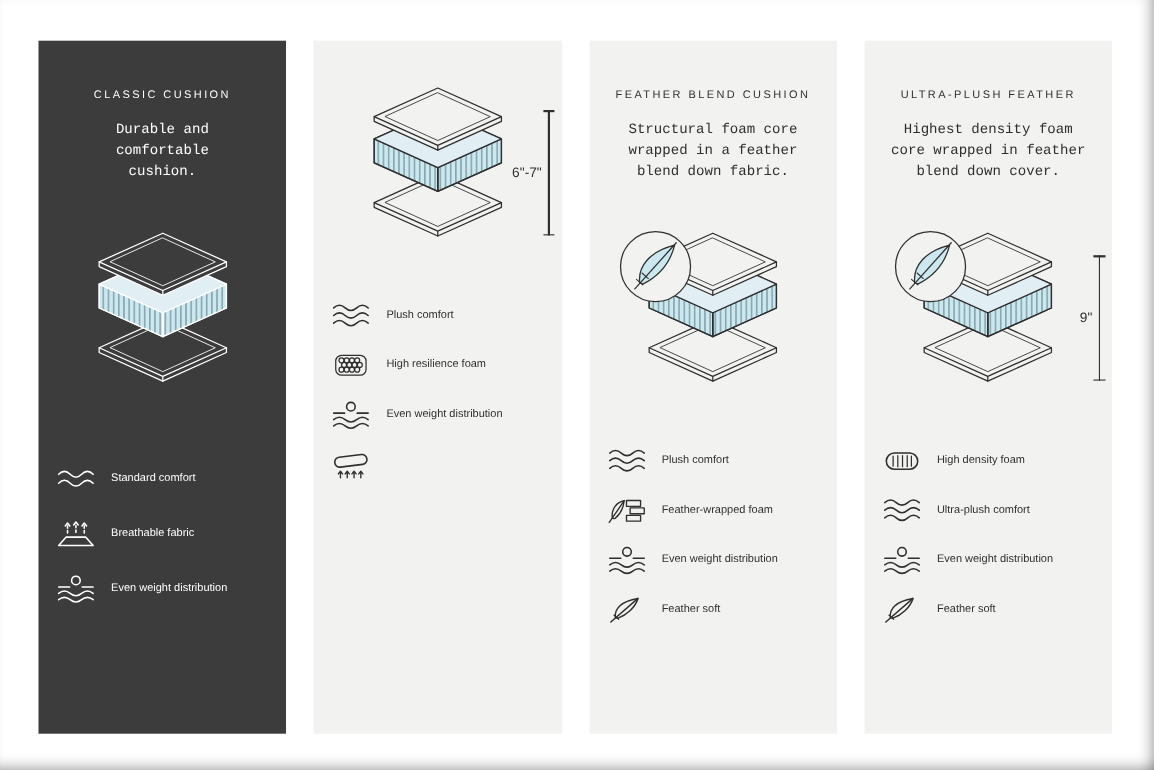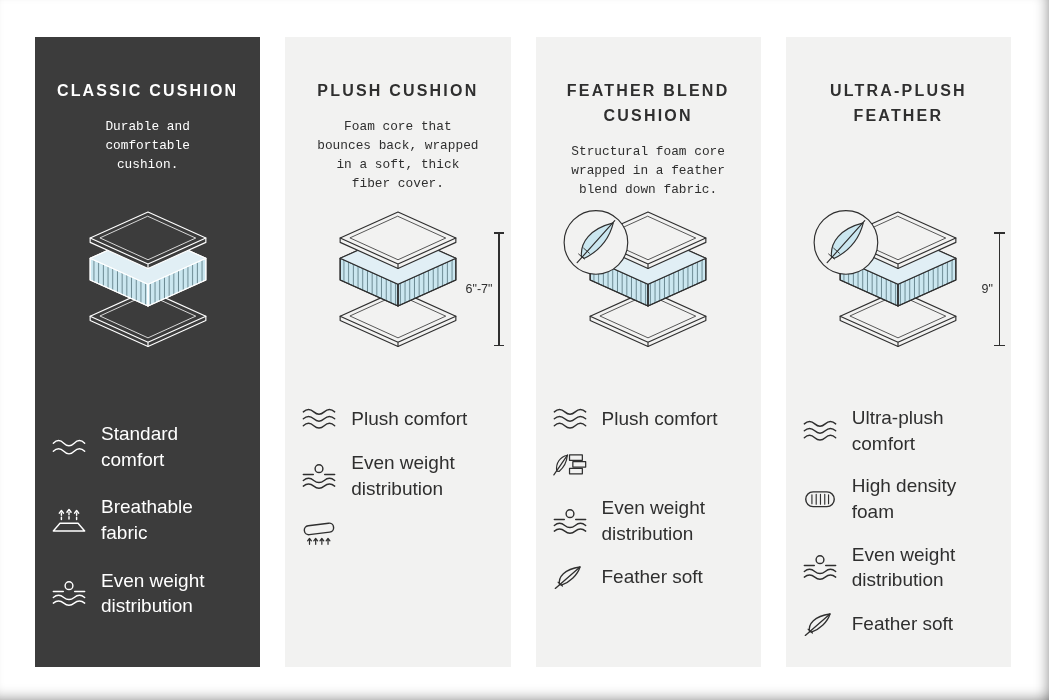--- a/index.html
+++ b/index.html
@@ -13,21 +13,21 @@
                 inset 0 -12px 14px -11px rgba(0,0,0,.40);
   }
 
   .card {
     flex:1 1 0; --card-bg:#f2f2f1; background:var(--card-bg); color:#2f2f2f;
     display:flex; flex-direction:column; padding:0 15px; overflow:hidden;
   }
   .card--dark { --card-bg:#3c3c3c; color:#ffffff; }
 
   .card-header { height:132px; padding-top:42px; text-align:center; }
-  .card-title  { font-size:16px; font-weight:bold; letter-spacing:2.2px; line-height:1.55; }
+  .card-title  { font-size:10px; font-weight:normal; letter-spacing:2.2px; line-height:1.55; }
   .card-desc   { font-size:12.8px; line-height:1.5; margin:13px auto 0;font-family:Liberation Mono, monospace; }
   .card:nth-child(1) .card-desc { max-width:150px; }
   .card:nth-child(2) .card-desc { max-width:162px; }
   .card:nth-child(3) .card-desc { max-width:196px; }
   .card:nth-child(4) .card-desc { max-width:186px; }
 
   .diagram { height:222px; position:relative; display:flex; align-items:center; justify-content:center; }
   .cushion { width:188px; height:142px; display:block; overflow:visible; }
 
   .measure { position:absolute; right:-4px; top:63px; height:114px; width:1.5px; background:currentColor; }
@@ -38,21 +38,21 @@
   .measure-label {
     position:absolute; right:7px; top:50%; transform:translateY(-50%);
     font-size:12.5px; white-space:nowrap;
   }
 
   .features { list-style:none; margin-top:14px; display:flex; flex-direction:column; gap:17px; }
   .card--dark .features { margin-top:30px; gap:22px; }
   .feature { display:flex; align-items:center; gap:13px; }
   .ficon { width:38px; flex:none; display:flex; justify-content:center; }
   .ficon svg { width:38px; height:28px; display:block; overflow:visible; }
-  .feature-label { font-size:19px; line-height:1.35; max-width:122px; }
+  .feature-label { font-size:10px; line-height:1.35; max-width:122px; }
 </style>
 </head>
 <body>
 
 <svg width="0" height="0" style="position:absolute" aria-hidden="true">
   <defs>
     <pattern id="hatch" width="6.5" height="6.5" patternUnits="userSpaceOnUse">
       <line x1="3.2" y1="-1" x2="3.2" y2="8" stroke="#4a6872" stroke-width="1.05"></line>
     </pattern>
 
@@ -194,40 +194,44 @@
             <svg viewBox="0 0 40 28">
               <use href="#g-evenweight"></use>
             </svg>
           </span>
         <span class="feature-label">Even weight distribution</span>
       </li>
     </ul>
   </section>
 
   <section class="card">
-    <header class="card-header">
-      <h2 class="card-title">PLUSH CUSHION</h2>
-      <p class="card-desc">Foam core that bounces back, wrapped in a soft, thick fiber cover.</p>
-    </header>
     <div class="diagram">
       <svg class="cushion" viewBox="0 0 260 196">
         <use href="#cushion-art"></use>
       </svg>
       <div class="measure">
         <span class="measure-label">6"-7"</span>
       </div>
     </div>
     <ul class="features">
       <li class="feature">
         <span class="ficon">
             <svg viewBox="0 0 40 28">
               <use href="#g-waves3"></use>
             </svg>
           </span>
         <span class="feature-label">Plush comfort</span>
+      </li>
+      <li class="feature">
+        <span class="ficon">
+            <svg viewBox="0 0 40 28">
+              <use href="#g-foambubbles"></use>
+            </svg>
+          </span>
+        <span class="feature-label">High resilience foam</span>
       </li>
       <li class="feature">
         <span class="ficon">
             <svg viewBox="0 0 40 28">
               <use href="#g-evenweight"></use>
             </svg>
           </span>
         <span class="feature-label">Even weight distribution</span>
       </li>
       <li class="feature">
@@ -259,20 +263,21 @@
             </svg>
           </span>
         <span class="feature-label">Plush comfort</span>
       </li>
       <li class="feature">
         <span class="ficon">
             <svg viewBox="0 0 40 28">
               <use href="#g-featherfoam"></use>
             </svg>
           </span>
+        <span class="feature-label">Feather-wrapped foam</span>
       </li>
       <li class="feature">
         <span class="ficon">
             <svg viewBox="0 0 40 28">
               <use href="#g-evenweight"></use>
             </svg>
           </span>
         <span class="feature-label">Even weight distribution</span>
       </li>
       <li class="feature">
@@ -282,46 +287,47 @@
             </svg>
           </span>
         <span class="feature-label">Feather soft</span>
       </li>
     </ul>
   </section>
 
   <section class="card">
     <header class="card-header">
       <h2 class="card-title">ULTRA-PLUSH FEATHER</h2>
+      <p class="card-desc">Highest density foam core wrapped in feather blend down cover.</p>
     </header>
     <div class="diagram">
       <svg class="cushion" viewBox="0 0 260 196">
         <use href="#cushion-art"></use>
         <use href="#feather-badge-art"></use>
       </svg>
       <div class="measure">
         <span class="measure-label">9"</span>
       </div>
     </div>
     <ul class="features">
       <li class="feature">
         <span class="ficon">
             <svg viewBox="0 0 40 28">
+              <use href="#g-densityfoam"></use>
+            </svg>
+          </span>
+        <span class="feature-label">High density foam</span>
+      </li>
+      <li class="feature">
+        <span class="ficon">
+            <svg viewBox="0 0 40 28">
               <use href="#g-waves3"></use>
             </svg>
           </span>
         <span class="feature-label">Ultra-plush comfort</span>
-      </li>
-      <li class="feature">
-        <span class="ficon">
-            <svg viewBox="0 0 40 28">
-              <use href="#g-densityfoam"></use>
-            </svg>
-          </span>
-        <span class="feature-label">High density foam</span>
       </li>
       <li class="feature">
         <span class="ficon">
             <svg viewBox="0 0 40 28">
               <use href="#g-evenweight"></use>
             </svg>
           </span>
         <span class="feature-label">Even weight distribution</span>
       </li>
       <li class="feature">

